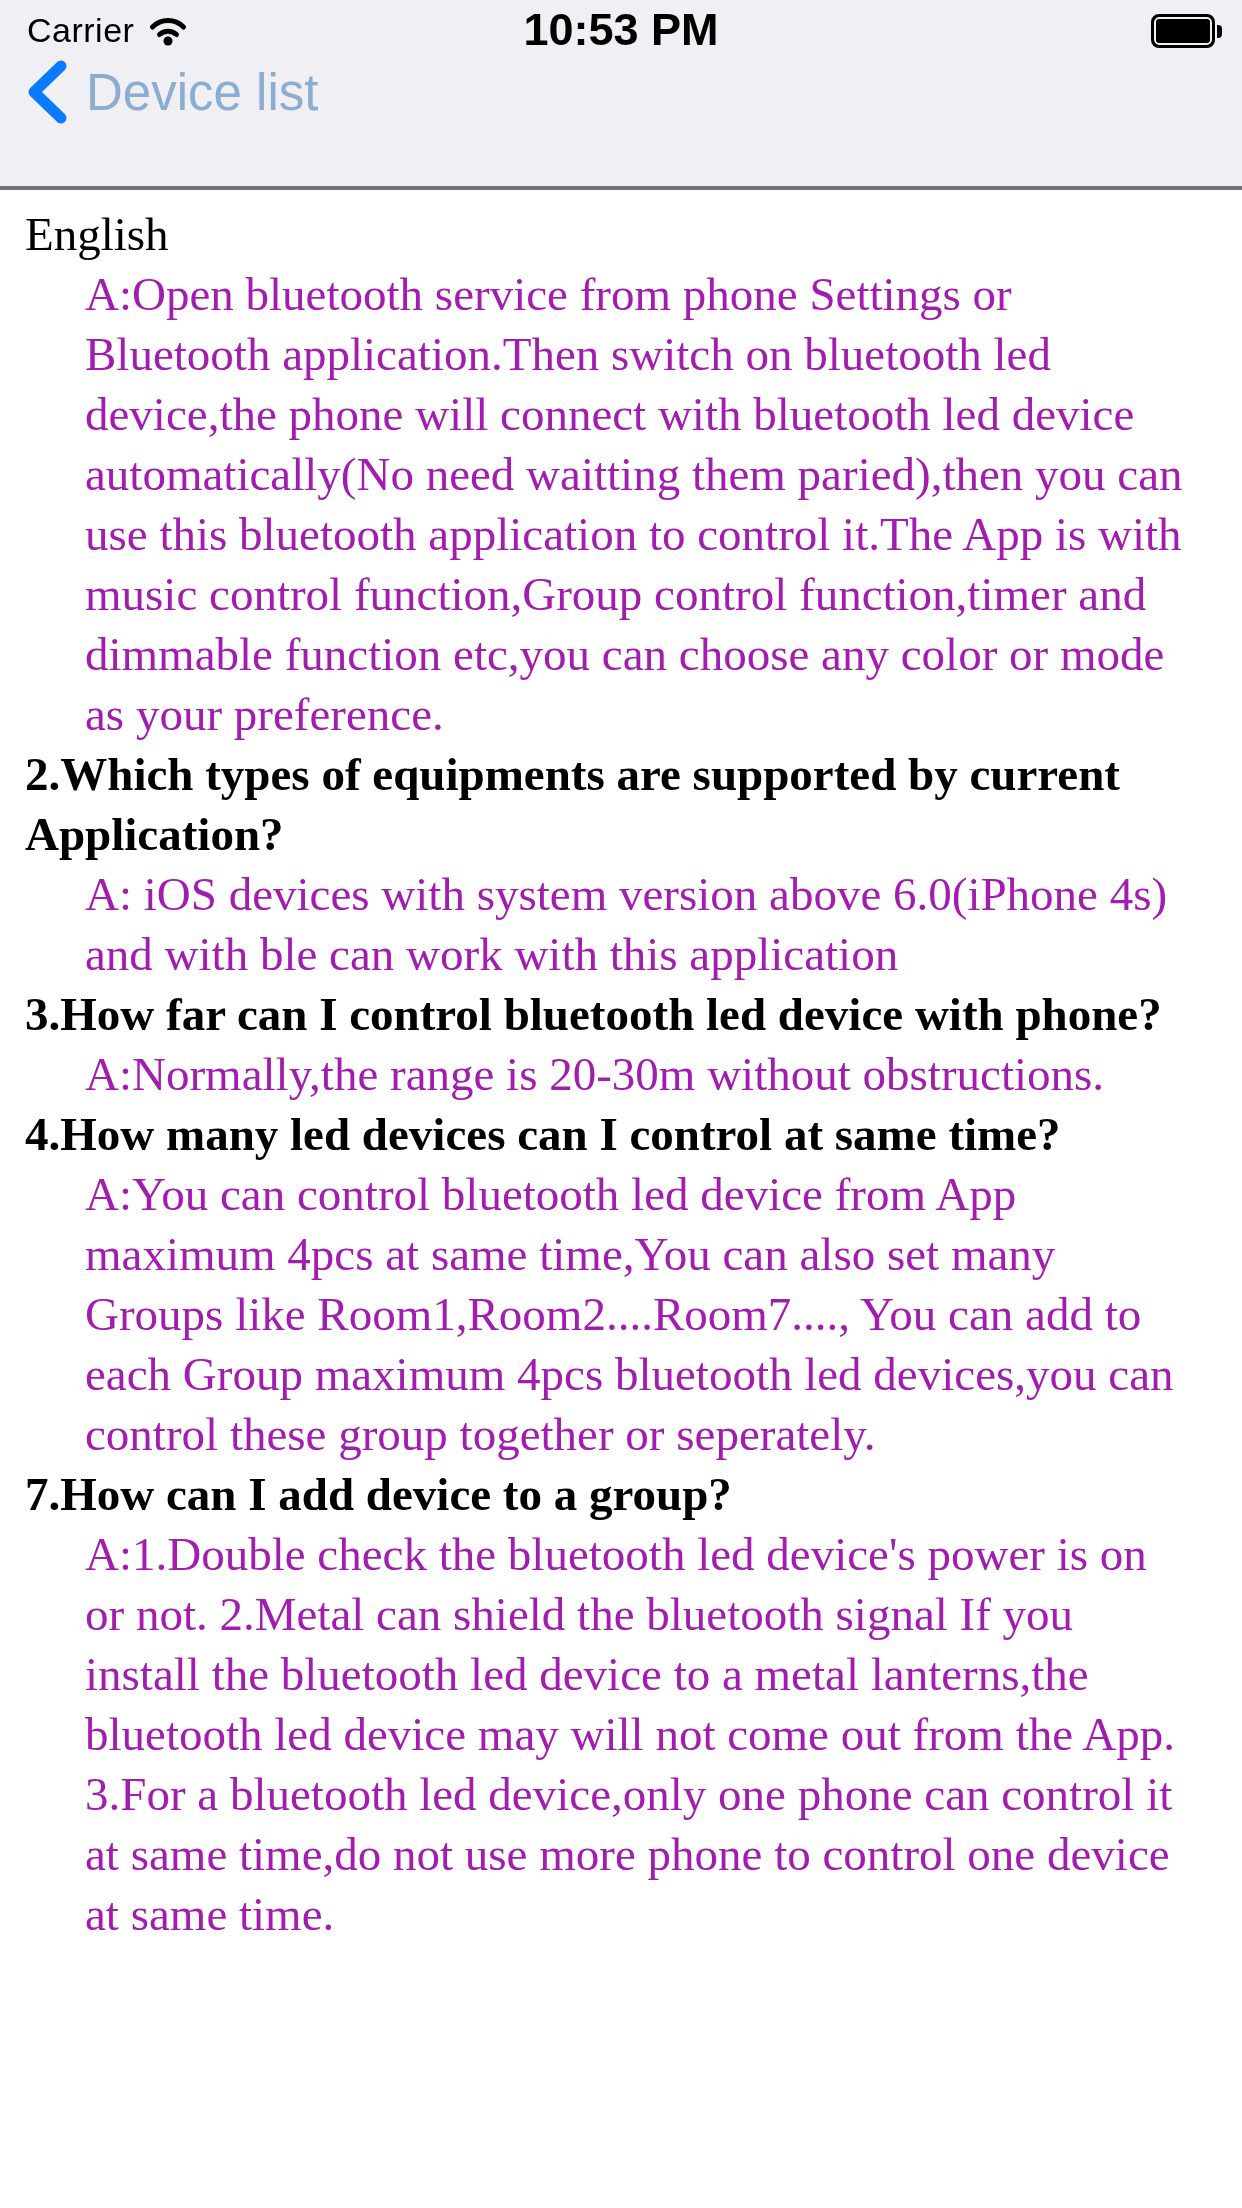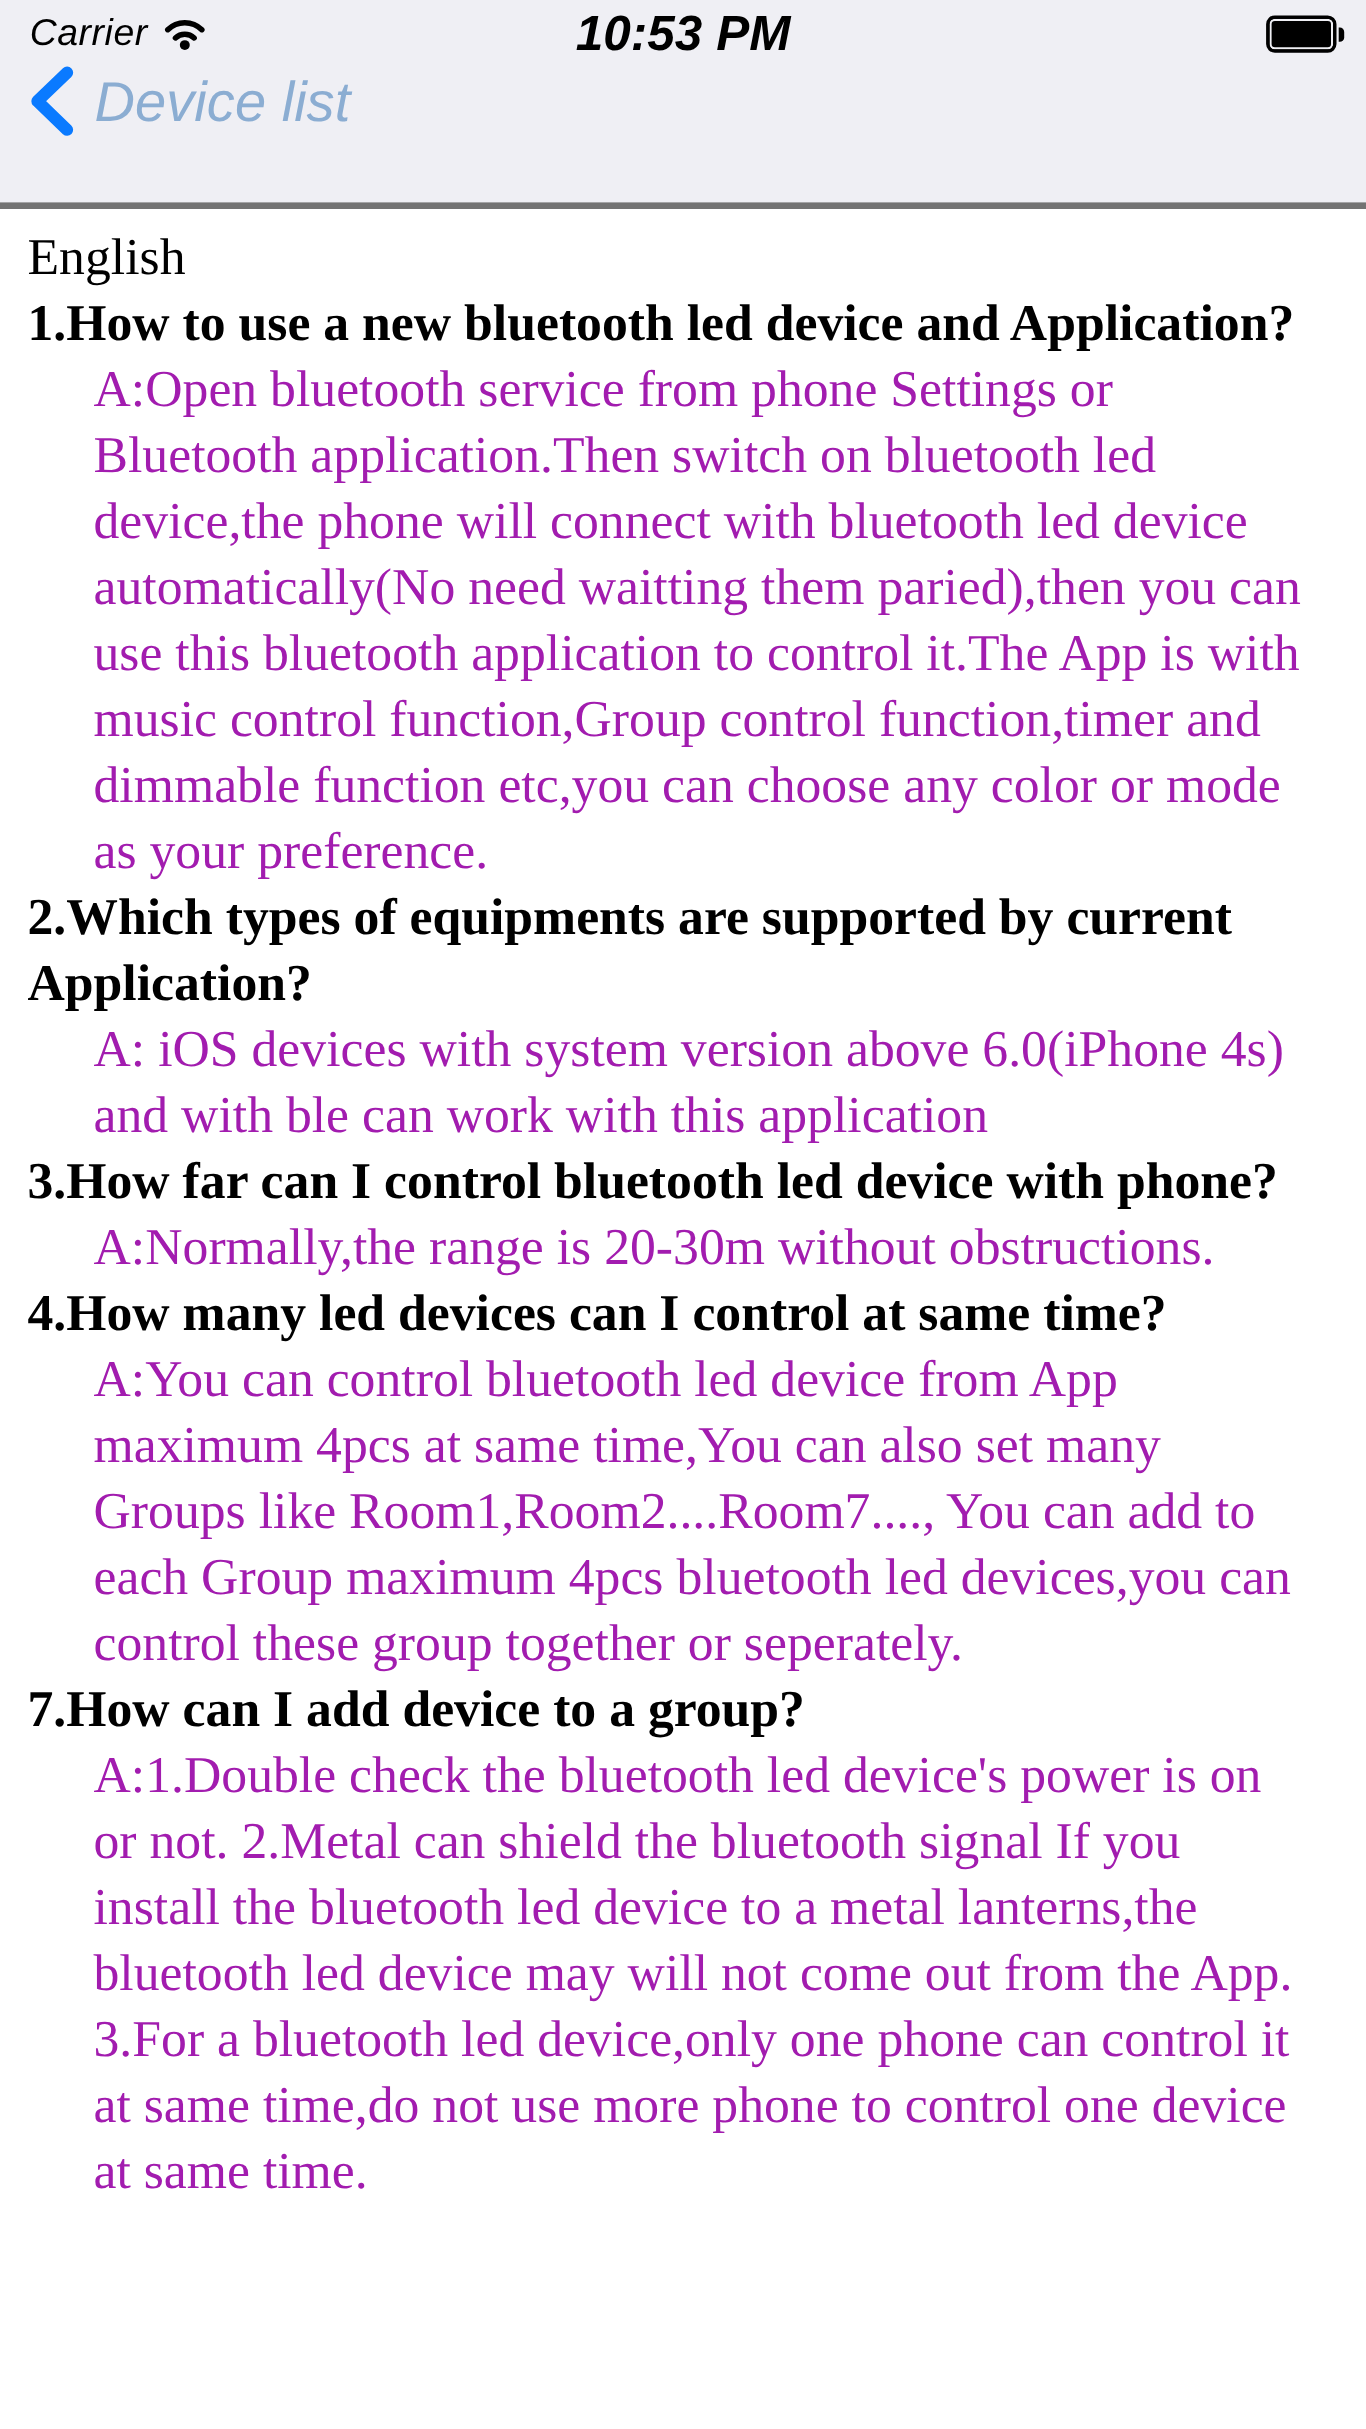--- a/index.html
+++ b/index.html
@@ -7,23 +7,22 @@
     width: 1242px; height: 2208px;
     overflow: hidden;
     background: #ffffff;
     font-family: "Liberation Sans", "DejaVu Sans", sans-serif;
     position: relative;
   }
   
   .header {
     width: 1242px; height: 190px;
     background: #efeff4;
-    border-bottom: 6px solid #737373;
+    border-bottom: 4px solid #737373;
     box-sizing: border-box;
-    font-style: italic;
   }
   .status-bar {
     height: 60px;
     display: flex; align-items: center;
     position: relative;
     color: #000;
     font-size: 34px;
   }
   .sb-left {
     display: flex; align-items: center;
@@ -118,21 +117,20 @@
       </span>
       <span class="back-label">Device list</span>
     </div>
   </div>
 </div>
 
 <div class="content">
   <div class="lang-heading">English</div>
 
   <section>
-    <div class="faq-question">1.How to use a new bluetooth led device and Application?</div>
     <div class="faq-answer">A:Open bluetooth service from phone Settings or
 Bluetooth application.Then switch on bluetooth led
 device,the phone will connect with bluetooth led device
 automatically(No need waitting them paried),then you can
 use this bluetooth application to control it.The App is with
 music control function,Group control function,timer and
 dimmable function etc,you can choose any color or mode
 as your preference.</div>
   </section>
 

